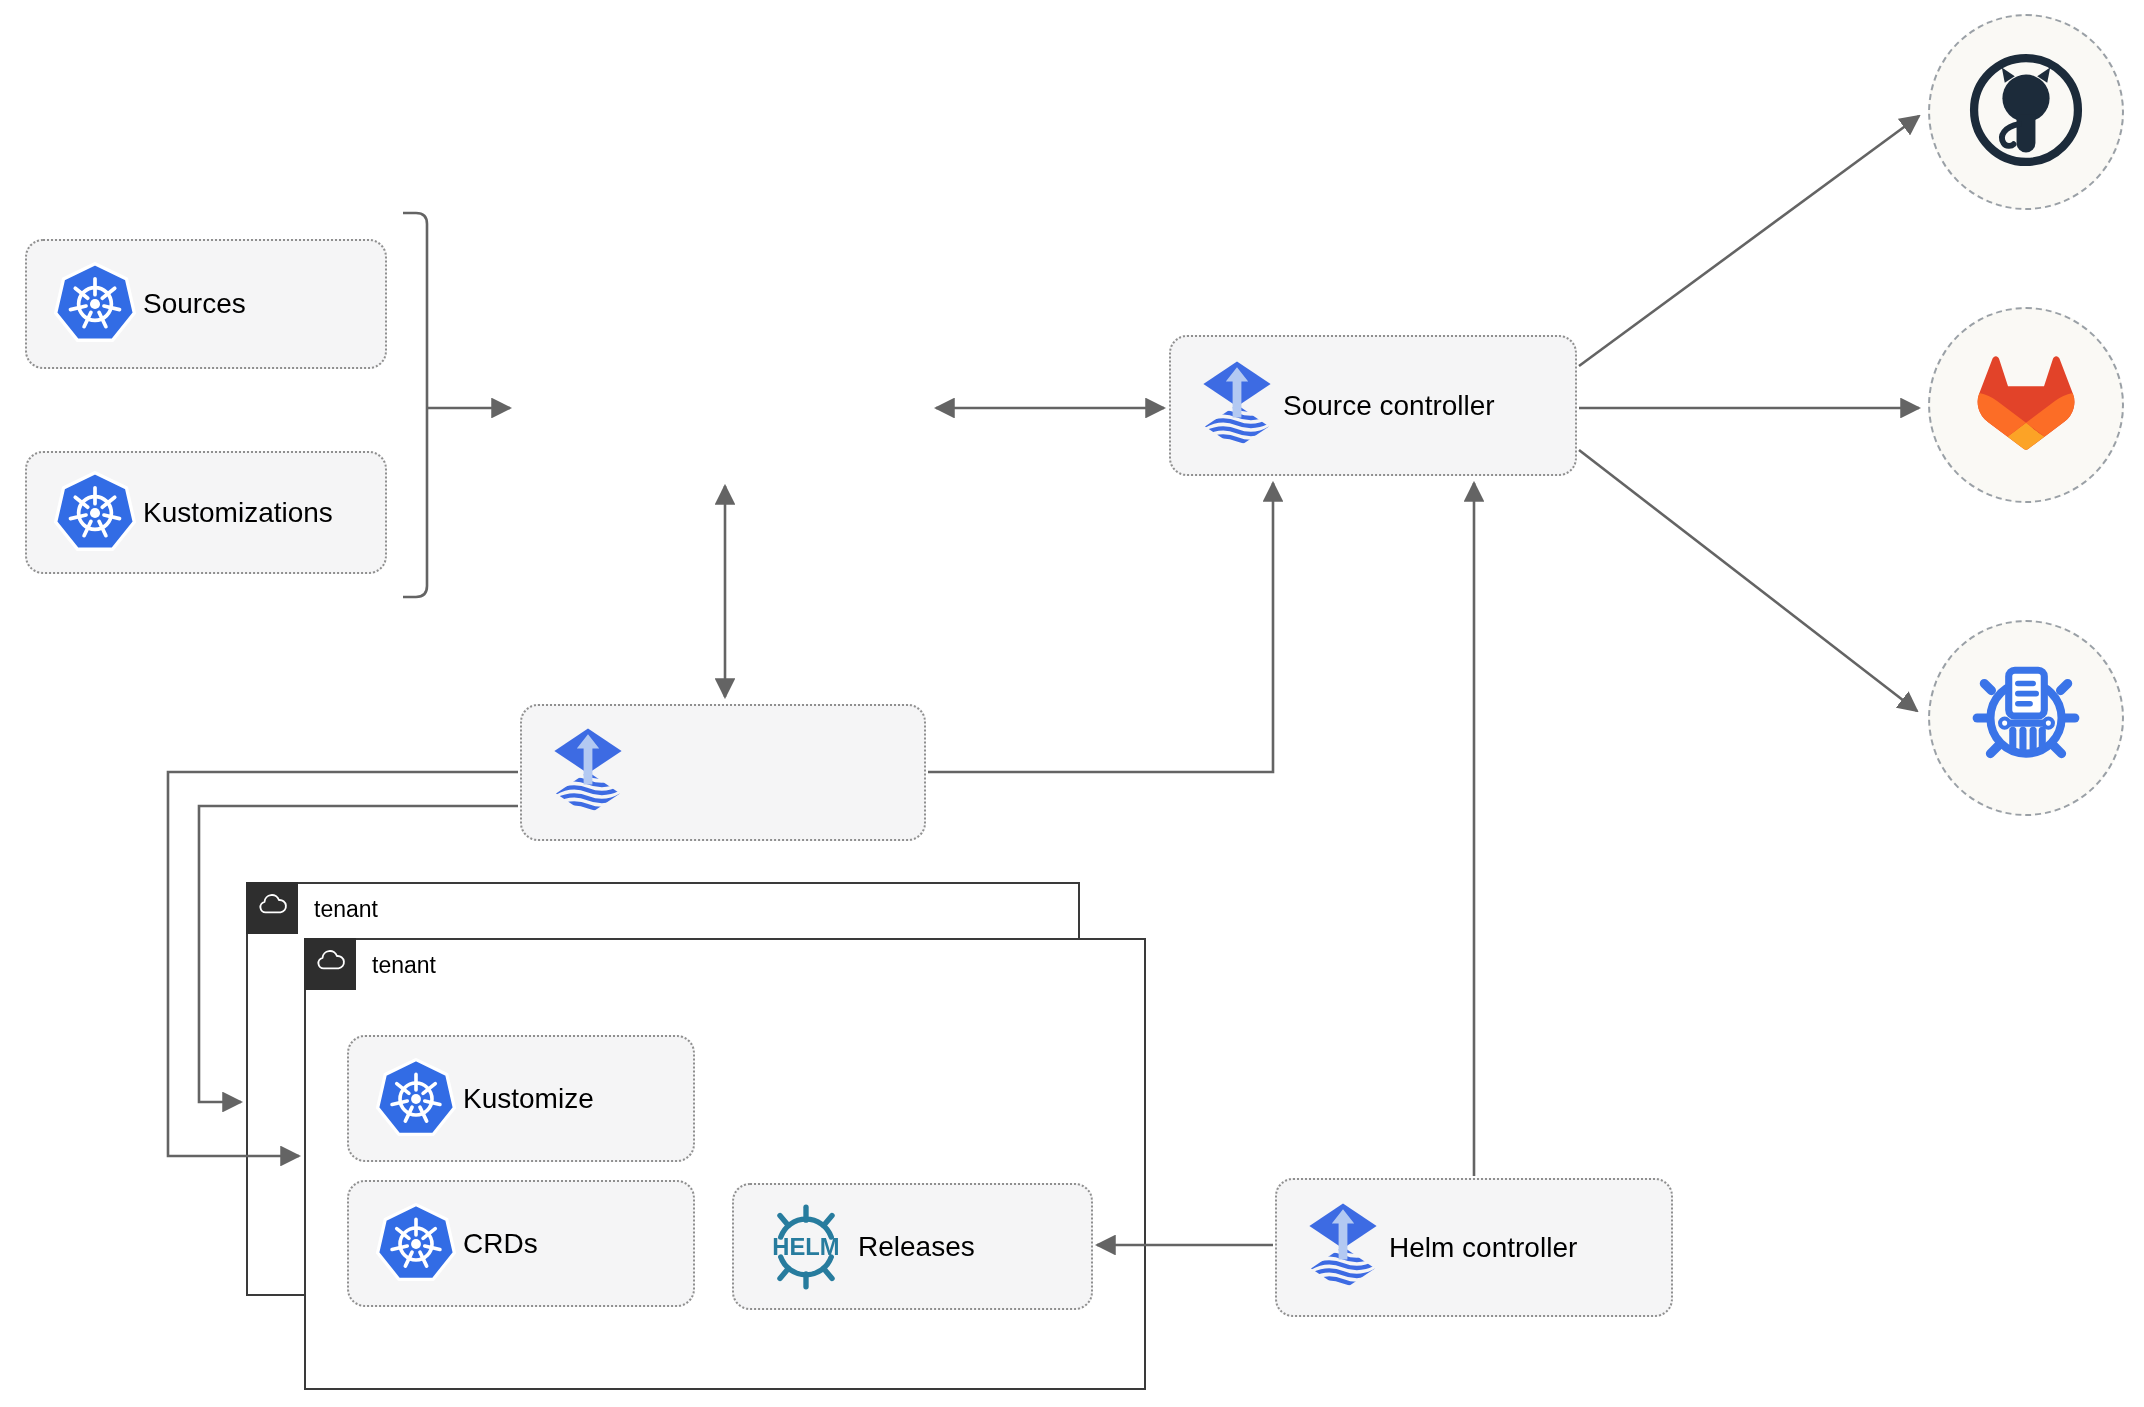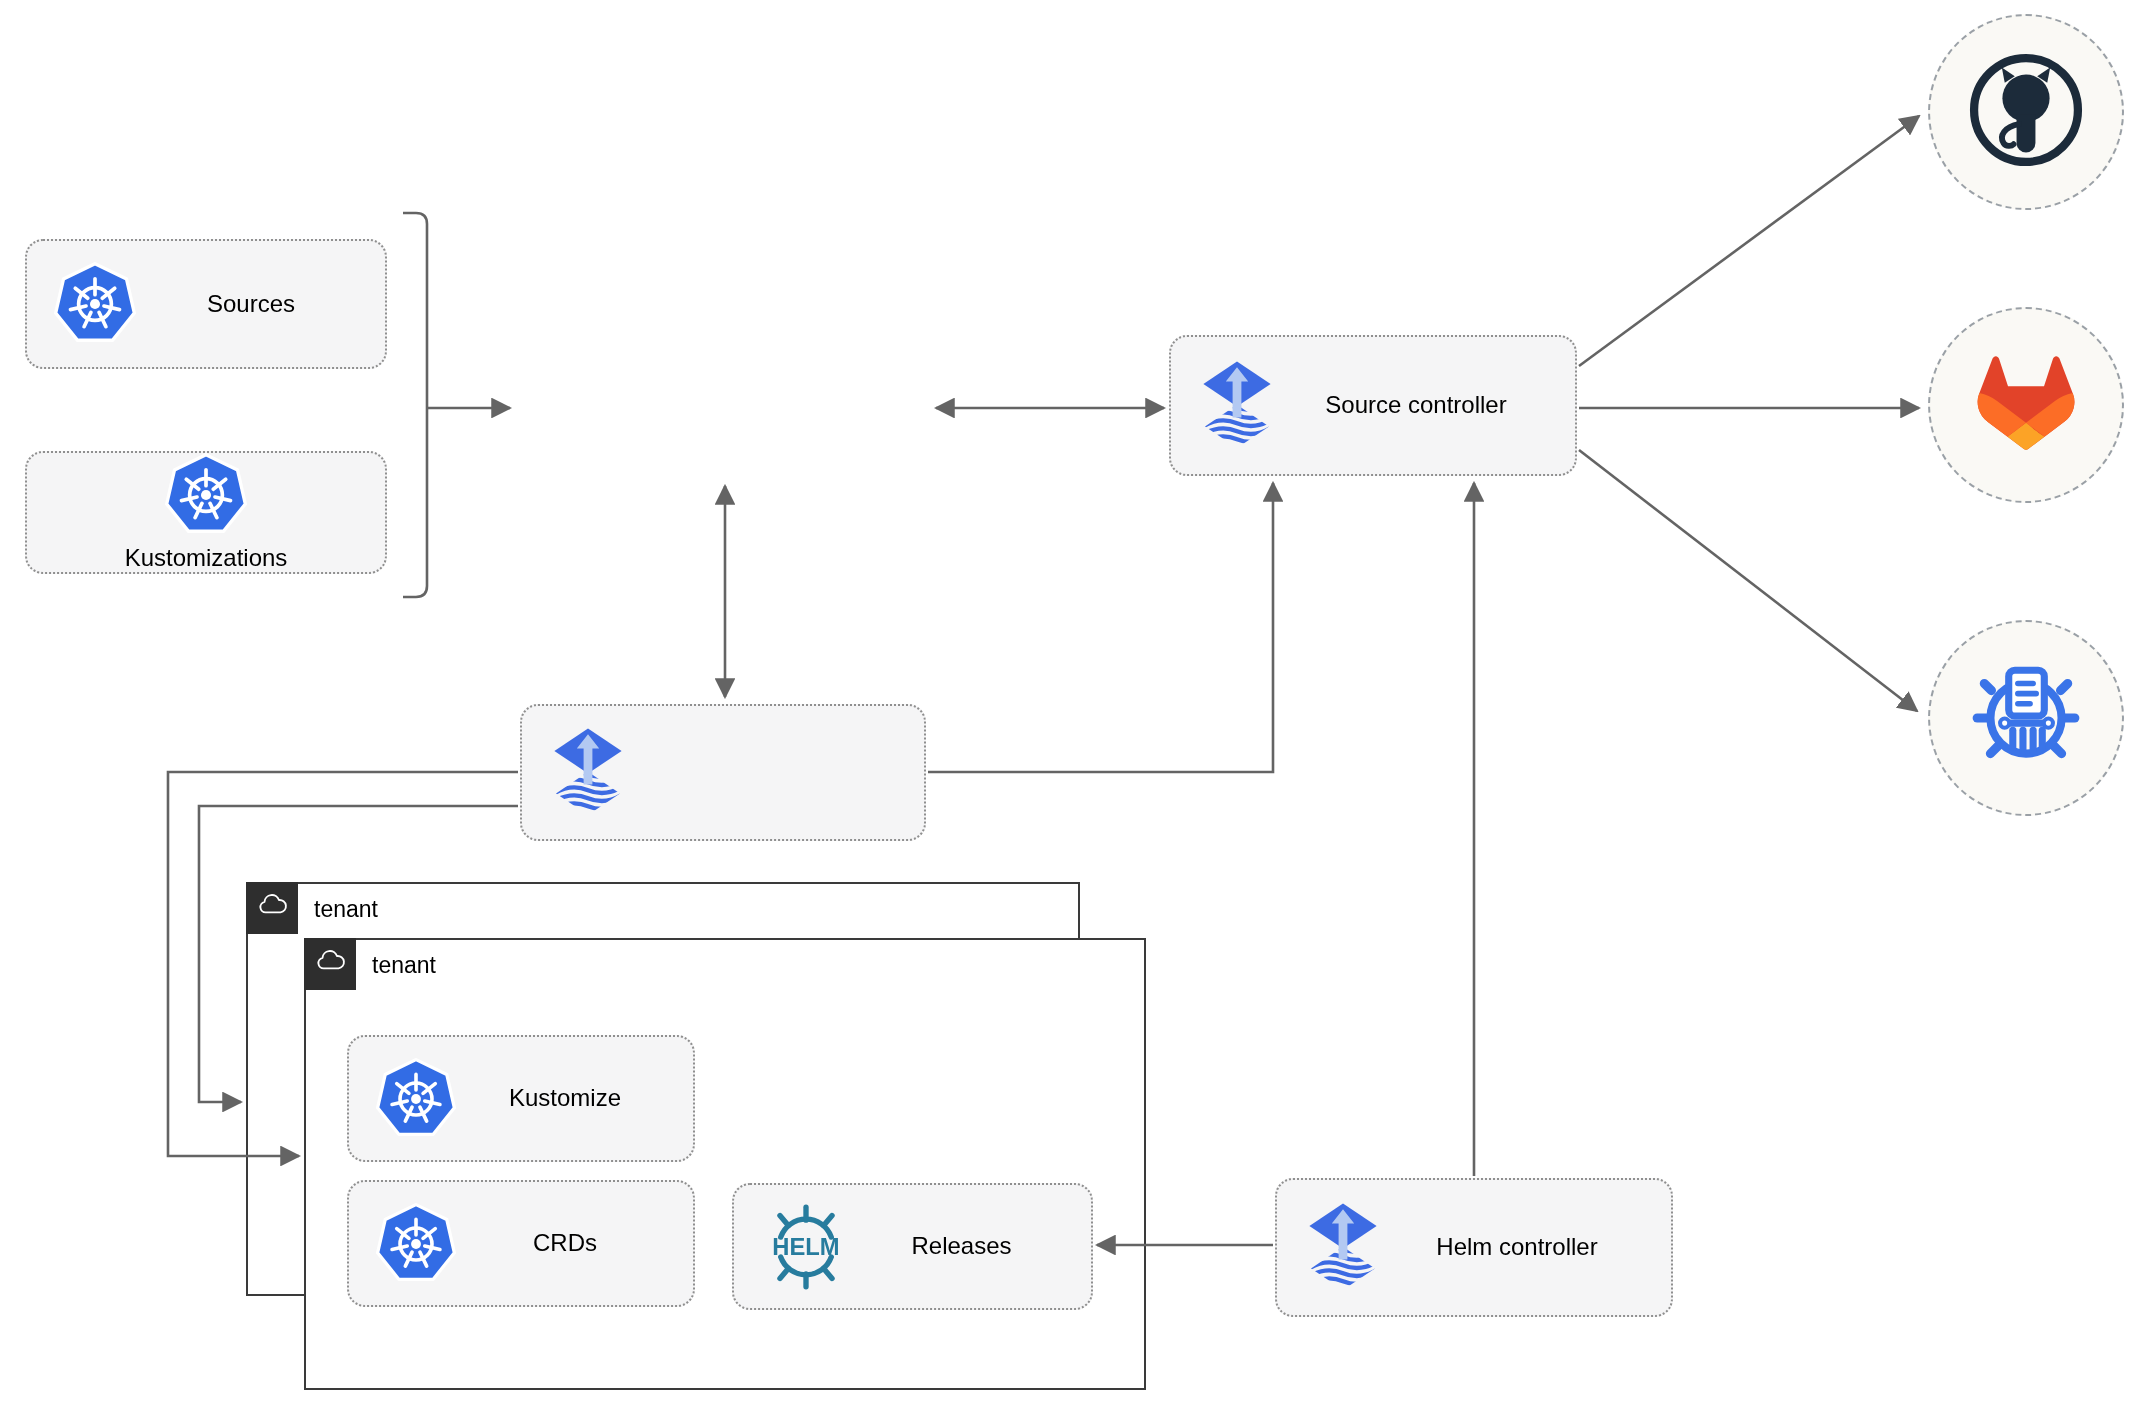--- a/index.html
+++ b/index.html
@@ -3,21 +3,21 @@
 <meta charset="utf-8">
 <style>
   html,body{margin:0;padding:0;background:#fff;}
   .canvas{position:relative;width:2144px;height:1407px;background:#ffffff;
           font-family:"Liberation Sans",sans-serif;overflow:hidden;}
   
   .node{position:absolute;display:flex;align-items:center;gap:6px;
         background:#f5f5f6;border:2px dotted #8f8f8f;border-radius:18px;
         padding:0 26px;box-sizing:border-box;z-index:5;}
   .node .icon{flex:0 0 auto;display:flex;align-items:center;justify-content:flex-start;}
-  .node .label{flex:1;text-align:center;font-size:24px;line-height:1.28;color:#000;}
+  .node .label{flex:1;font-size:28px;line-height:1.28;color:#000;}
   
   .group{position:absolute;background:#ffffff;border:2px solid #3a3a3a;box-sizing:border-box;}
   .group .hdr{position:absolute;top:-2px;left:-2px;width:52px;height:52px;background:#2e2e2e;
               display:flex;align-items:center;justify-content:center;}
   .group .gl{position:absolute;top:12px;left:66px;font-size:23px;color:#000;}
   
   .endpoint{position:absolute;width:196px;height:196px;border-radius:50%;
             border:2px dashed #9aa0a6;background:#faf9f5;box-sizing:border-box;
             display:flex;align-items:center;justify-content:center;z-index:5;}
   svg.wires{position:absolute;left:0;top:0;z-index:9;pointer-events:none;}
@@ -153,21 +153,21 @@
             <line x1="45.2" y1="59.9" x2="37" y2="77"></line>
             <line x1="39.3" y1="52.4" x2="20.8" y2="56.7"></line>
             <line x1="41.4" y1="43.1" x2="26.5" y2="31.3"></line>
           </g>
           <circle cx="50" cy="50" r="6" fill="#fff"></circle>
         </svg>
     </span>
     <span class="label">Sources</span>
   </div>
 
-  <div class="node" style="left:25px;top:451px;width:362px;height:123px;flex-direction:column;">
+  <div class="node" style="left:25px;top:451px;width:362px;height:123px;">
     <span class="icon">
       <svg width="84" height="84" viewBox="0 0 100 100">
           <polygon points="50,2 87.5,20.1 96.8,60.7 70.8,93.2 29.2,93.2 3.2,60.7 12.5,20.1" fill="#326ce5" stroke="#fff" stroke-width="4"></polygon>
           <g stroke="#fff" stroke-width="4.4" stroke-linecap="round" fill="none">
             <circle cx="50" cy="50" r="19.5"></circle>
             <line x1="50" y1="39" x2="50" y2="20"></line>
             <line x1="58.6" y1="43.1" x2="73.5" y2="31.3"></line>
             <line x1="60.7" y1="52.4" x2="79.2" y2="56.7"></line>
             <line x1="54.8" y1="59.9" x2="63" y2="77"></line>
             <line x1="45.2" y1="59.9" x2="37" y2="77"></line>

